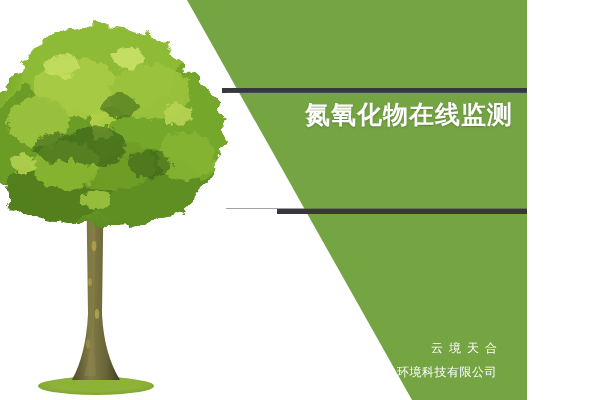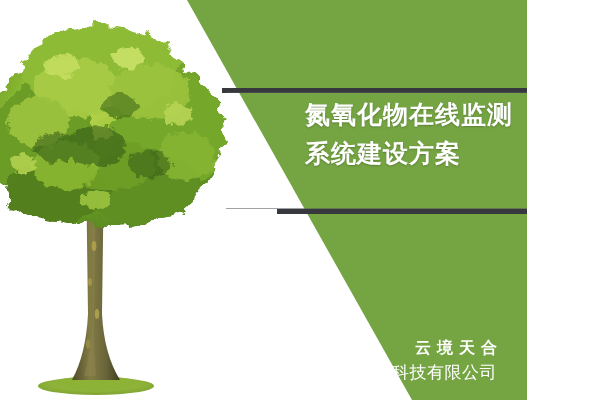--- a/index.html
+++ b/index.html
@@ -48,25 +48,25 @@
     letter-spacing:1px;
     text-shadow:0 1px 2px rgba(0,0,0,.22);
     white-space:nowrap;
   }
   .title div{margin:0;padding:0;}
   
   .brand{
     position:absolute;right:30px;bottom:18px;text-align:right;color:#ffffff;
   }
   .brand-name{
-    font-size:16px;font-weight:bold;letter-spacing:6px;
+    font-size:12px;font-weight:normal;letter-spacing:6px;
     line-height:24px;margin-right:-6px;
   }
   .brand-company{
-    font-size:17px;letter-spacing:.5px;line-height:20px;margin-top:2px;
+    font-size:12px;letter-spacing:.5px;line-height:20px;margin-top:2px;
   }
 </style>
 </head>
 <body>
 
 <div id="slide">
 
   <div class="green-band"></div>
 
   <div class="tree-wrap">
@@ -152,21 +152,20 @@
 
   <div class="frame">
     <div class="bar bar-top"></div>
     <div class="bar bar-right"></div>
     <div class="bar bar-bottom"></div>
     <div class="inner"></div>
   </div>
 
   <div class="title">
     <div>氮氧化物在线监测</div>
-    <div>系统建设方案</div>
   </div>
 
   <div class="brand">
     <div class="brand-name">云境天合</div>
     <div class="brand-company">山东天合环境科技有限公司</div>
   </div>
 
 </div>
 
 </body></html>

